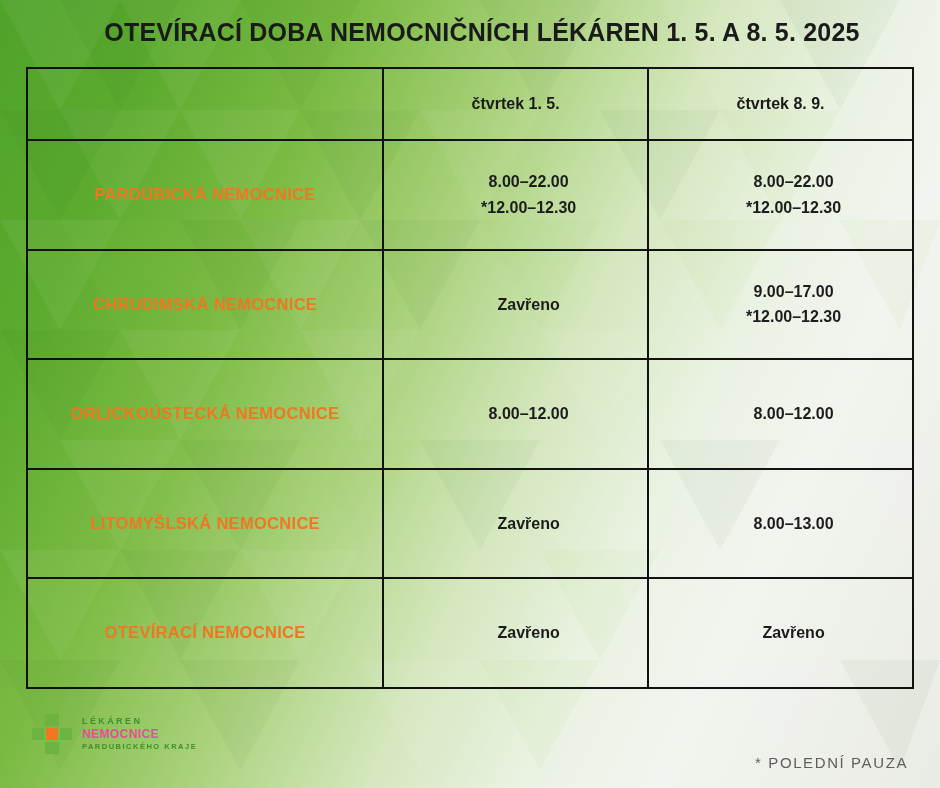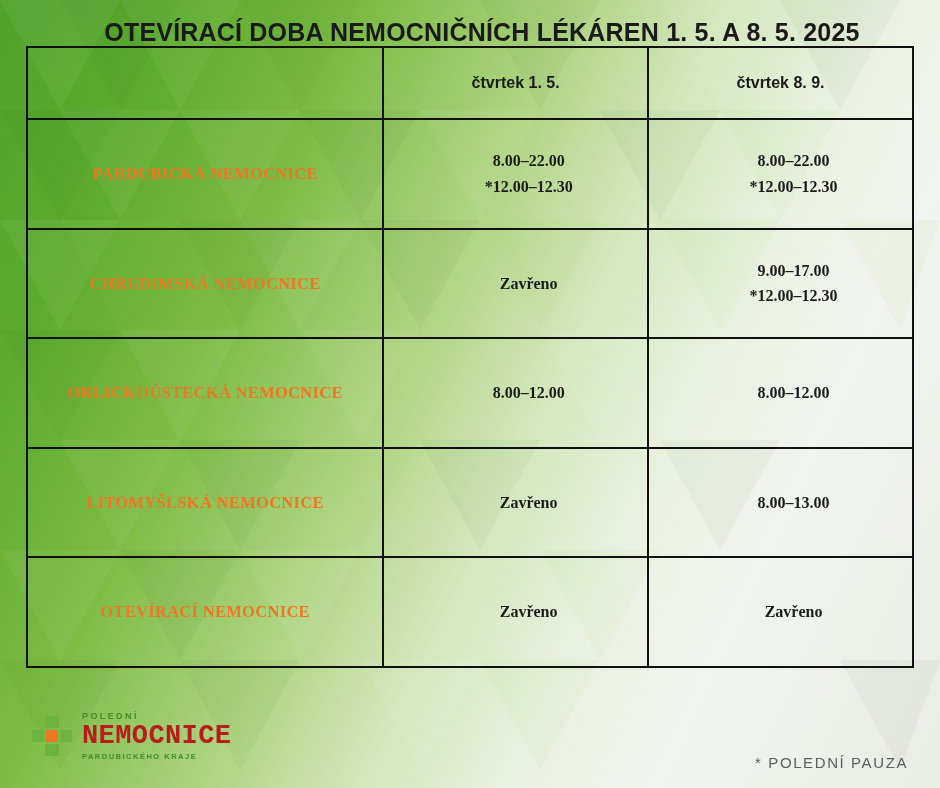--- a/index.html
+++ b/index.html
@@ -49,21 +49,21 @@
     font-weight: bold;
     letter-spacing: 0.2px;
     color: #1a1a1a;
     z-index: 5;
   }
 
   
   .table-wrap {
     position: absolute;
     left: 26px;
-    top: 46px;
+    top: 67px;
     width: 888px;
     height: 622px;
     z-index: 4;
   }
   table.schedule {
     width: 100%;
     height: 100%;
     border-collapse: collapse;
     table-layout: fixed;
   }
@@ -91,21 +91,21 @@
     letter-spacing: 0.3px;
     line-height: 1.55;
   }
   tbody td.hours {
     font-size: 16px;
     font-weight: bold;
     color: #1c1c1c;
     line-height: 1.6;
     padding-left: 32px;
   }
-  tbody tr { height: 94px; font-family: Liberation Serif, serif; }
+  tbody tr { height: 94px; }
 
   .hours-line { display: block; }
 
   
   .footnote {
     position: absolute;
     right: 32px;
     top: 754px;
     font-size: 15px;
     letter-spacing: 1.6px;
@@ -130,26 +130,25 @@
   .logo-text { line-height: 1; }
   .logo-l1 {
     font-size: 9px;
     font-weight: bold;
     letter-spacing: 2.4px;
     color: #3f8f2b;
     display: block;
     margin-bottom: 2px;
   }
   .logo-l2 {
-    font-size: 27px;
+    font-size: 12px;
     font-weight: bold;
     letter-spacing: 0.4px;
-    color: #b91c1c;
+    color: #ec4899;
     display: block;
-    font-family: Liberation Mono, monospace;
   }
   .logo-l3 {
     font-size: 7.5px;
     font-weight: bold;
     letter-spacing: 1.5px;
     color: #3f8f2b;
     display: block;
     margin-top: 3px;
   }
 </style>
@@ -284,19 +283,19 @@
   <div class="logo-mark">
     <svg width="44" height="44" viewBox="0 0 44 44">
       <rect x="15" y="2" width="14" height="12" fill="#6cb33f"></rect>
       <rect x="2" y="16" width="12" height="12" fill="#6cb33f"></rect>
       <rect x="16" y="16" width="12" height="12" fill="#ef7722"></rect>
       <rect x="30" y="16" width="12" height="12" fill="#6cb33f"></rect>
       <rect x="15" y="30" width="14" height="12" fill="#6cb33f"></rect>
     </svg>
   </div>
   <div class="logo-text">
-    <span class="logo-l1">POLEDNÍ</span>
+    <span class="logo-l1">LÉKÁREN</span>
     <span class="logo-l2">NEMOCNICE</span>
     <span class="logo-l3">PARDUBICKÉHO KRAJE</span>
   </div>
 </div>
 
 <div class="footnote">* POLEDNÍ PAUZA</div>
 
 </body></html>

